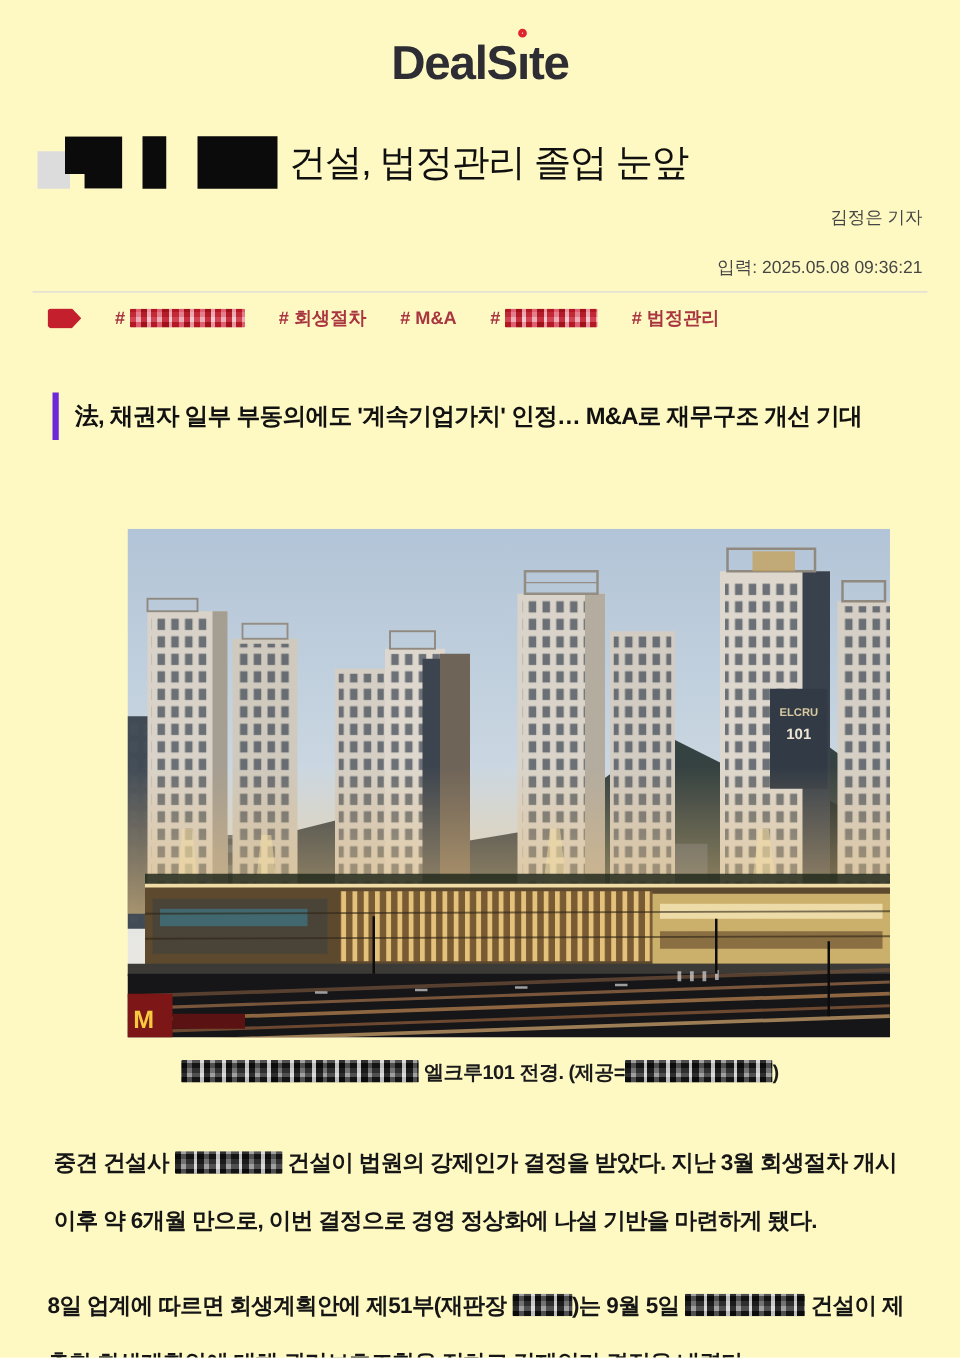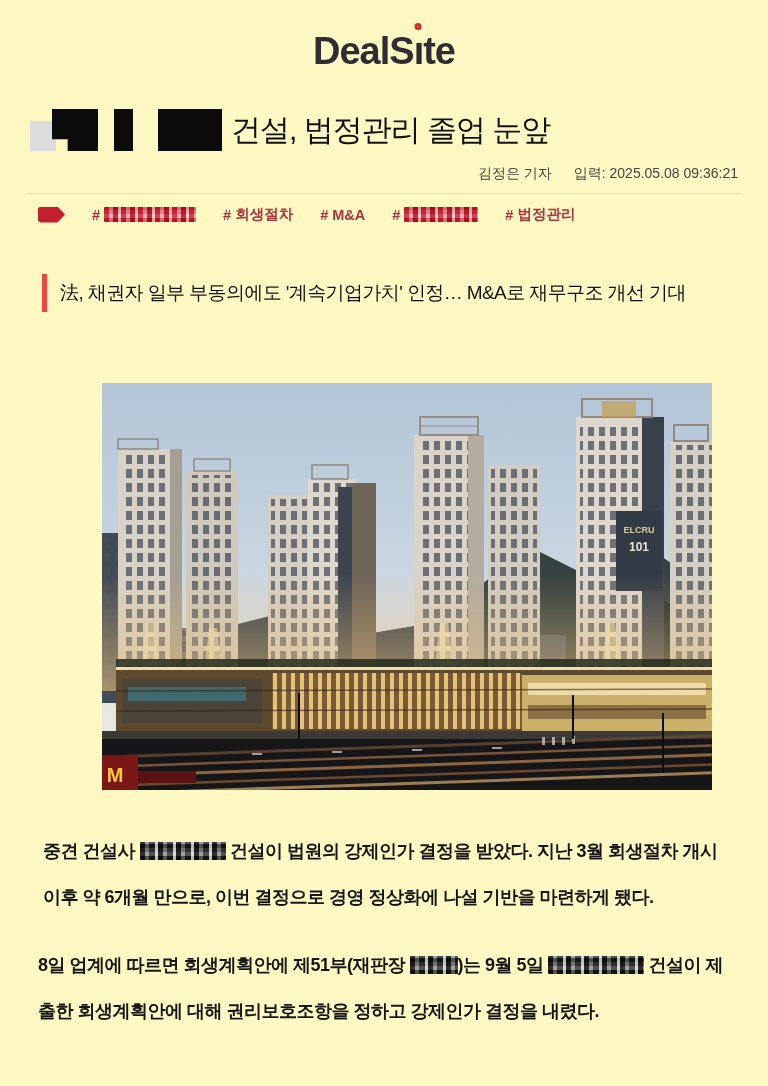--- a/index.html
+++ b/index.html
@@ -34,21 +34,21 @@
     width:46px; height:42px; background:#0b0b0b;
     clip-path:polygon(0 0,100% 0,100% 100%,34% 100%,34% 72%,0 72%);
   }
   .hl-blocks .b-bar { width:19px; height:42px; background:#0b0b0b; margin-left:16px; }
   .hl-blocks .b-rect { width:64px; height:42px; background:#0b0b0b; margin-left:25px; }
   .headline-text { font-size:30px; font-weight:400; color:#101010; letter-spacing:-1px; }
 
   
   .byline {
     margin:14px 30px 0 30px; text-align:right; font-size:14px; color:#454545;
-    display:flex; justify-content:flex-end; gap:22px;
+    display:flex; justify-content:flex-end; gap:22px;flex-direction:column;
   }
 
   
   .divider { margin:10px 26px 0 26px; border-top:1px solid #d9d9d9; }
 
   
   .tags-row {
     margin:11px 38px 0 38px; display:flex; align-items:center; gap:27px;
     font-size:14.5px; font-weight:600; color:#a93540;
   }
@@ -68,22 +68,22 @@
   .mosaic-dark {
     display:inline-block; height:18px; vertical-align:-3px; border-radius:1px;
     background-image:
       repeating-linear-gradient(0deg, rgba(25,25,25,.92) 0 4px, rgba(140,140,140,.55) 4px 8px, rgba(70,70,70,.85) 8px 12px),
       repeating-linear-gradient(90deg, #2c2c2c 0 5px, #9a9a9a 5px 9px, #4c4c4c 9px 15px, #d8d8d8 15px 18px);
     background-blend-mode:overlay;
   }
 
   
   .subhead {
-    margin:50px 40px 0 42px; border-left:5px solid #ef4444; padding:6px 0 6px 13px;
-    font-size:19px; font-weight:400; color:#111; letter-spacing:-0.6px;
+    margin:50px 40px 0 42px; border-left:5px solid #6d28d9; padding:6px 0 6px 13px;
+    font-size:19px; font-weight:700; color:#111; letter-spacing:-0.6px;
   }
 
   
   .photo-wrap { margin:71px auto 0 auto; width:564px;text-decoration:underline; }
   .photo-wrap svg { display:block; }
 
   
   .caption {
     margin-top:18px; text-align:center; font-size:16px; font-weight:600;
     color:#1b1b1b; letter-spacing:-0.4px;
@@ -282,20 +282,24 @@
       </g>
 
       <g>
         <rect x="0" y="372" width="36" height="35" fill="#7c1617"></rect>
         <text x="13" y="399" text-anchor="middle" font-size="20" font-weight="bold" fill="#f6c93f" font-family="Liberation Sans, sans-serif">M</text>
         <rect x="36" y="388" width="58" height="12" fill="#5b1213"></rect>
       </g>
     </svg>
   </div>
 
+  <div class="caption">
+    <span class="mosaic-dark" style="width:190px"></span>
+    <span>엘크루101 전경. (제공=</span><span class="mosaic-dark" style="width:118px"></span><span>)</span>
+  </div>
 
   <p class="body-text para-1">
     <span>중견 건설사</span>
     <span class="mosaic-dark" style="width:86px"></span>
     <span>건설이 법원의 강제인가 결정을 받았다. 지난 3월 회생절차 개시 이후 약 6개월 만으로, 이번 결정으로 경영 정상화에 나설 기반을 마련하게 됐다.</span>
   </p>
 
   <p class="body-text para-2">
     <span>8일 업계에 따르면 회생계획안에 제51부(재판장 </span><span class="mosaic-dark" style="width:48px"></span><span>)는 9월 5일</span>
     <span class="mosaic-dark" style="width:96px"></span>

